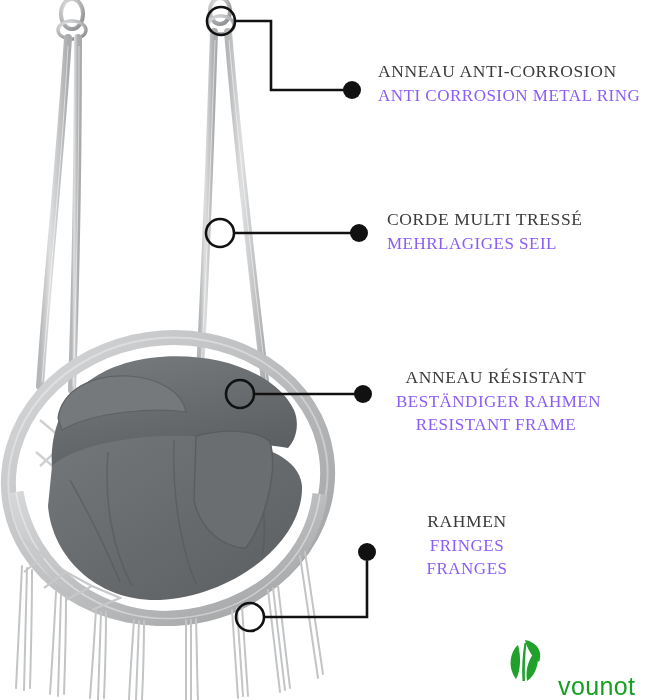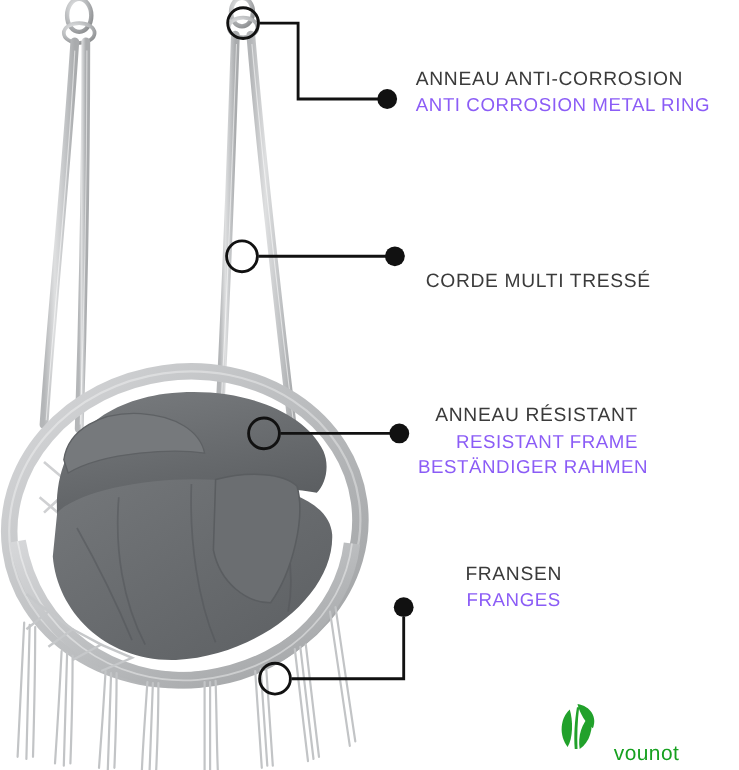--- a/index.html
+++ b/index.html
@@ -27,37 +27,38 @@
     width: 340px;
     height: 700px;
   }
   #product-photo svg { display: block; }
 
   
   .callout-text {
     position: absolute;
     line-height: 1.36;
     white-space: nowrap;
+    font-family: Liberation Serif, serif;
   }
   .callout-line-primary {
     font-size: 17.5px;
     letter-spacing: 0.6px;
     color: #3b3b3b;
   }
   .callout-line-secondary {
     font-size: 17px;
     letter-spacing: 0.5px;
     color: #8b5cf6;
   }
   .align-left   { text-align: left; }
   .align-center { text-align: center; }
 
   #callout-text-1 { left: 378px; top: 60px;  text-align: left; }
-  #callout-text-2 { left: 387px; top: 208px; text-align: left; margin-top: 36px; }
-  #callout-text-3 { left: 380px; top: 366px; width: 200px; text-align: right; }
+  #callout-text-2 { left: 387px; top: 208px; text-align: left; }
+  #callout-text-3 { left: 396px; top: 366px; width: 200px; text-align: center; }
   #callout-text-4 { left: 392px; top: 510px; width: 150px; text-align: center; }
 
   #leader-layer {
     position: absolute;
     left: 0; top: 0;
     width: 672px;
     height: 700px;
     pointer-events: none;
   }
 
@@ -66,21 +67,21 @@
     position: absolute;
     left: 505px;
     top: 633px;
     width: 155px;
     height: 58px;
     display: flex;
     align-items: center;
     gap: 9px;
   }
   #brand-wordmark {
-    font-size: 19px;
+    font-size: 25px;
     letter-spacing: 0.4px;
     color: #16a01f;
     font-weight: 400;
     margin-top: 48px;
   }
 </style>
 </head>
 <body>
 
 <div id="page">
@@ -256,30 +257,32 @@
     </g>
   </svg>
 
   <div class="callout-text align-left" id="callout-text-1">
     <div class="callout-line-primary">ANNEAU ANTI-CORROSION</div>
     <div class="callout-line-secondary">ANTI CORROSION METAL RING</div>
   </div>
 
   <div class="callout-text align-left" id="callout-text-2">
     <div class="callout-line-primary">CORDE MULTI TRESSÉ</div>
+    <div class="callout-line-secondary">MEHRLAGIGES SEIL</div>
   </div>
 
   <div class="callout-text align-center" id="callout-text-3">
     <div class="callout-line-primary">ANNEAU RÉSISTANT</div>
+    <div class="callout-line-secondary">BESTÄNDIGER RAHMEN</div>
     <div class="callout-line-secondary">RESISTANT FRAME</div>
-    <div class="callout-line-secondary">BESTÄNDIGER RAHMEN</div>
   </div>
 
   <div class="callout-text align-center" id="callout-text-4">
-    <div class="callout-line-primary">FRANSEN</div>
+    <div class="callout-line-primary">RAHMEN</div>
+    <div class="callout-line-secondary">FRINGES</div>
     <div class="callout-line-secondary">FRANGES</div>
   </div>
 
   <div id="brand-logo">
     <span>
       <svg width="44" height="46" viewBox="0 0 44 46" xmlns="http://www.w3.org/2000/svg">
         <path d="M13 8 C 4 16, 3 32, 11 42 C 16 34, 16 18, 13 8 Z" fill="#21a12b"></path>
         <path d="M20 3 C 32 5, 38 15, 34 25 C 28 21, 22 12, 20 3 Z" fill="#21a12b"></path>
         <path d="M22 44 C 20 32, 24 20, 32 13 C 35 25, 31 38, 22 44 Z" fill="#21a12b"></path>
         <path d="M17.5 44 C 16.5 32, 17.5 18, 19.5 6 L 21.5 6 C 20 18, 19.5 32, 20 44 Z" fill="#21a12b"></path>

